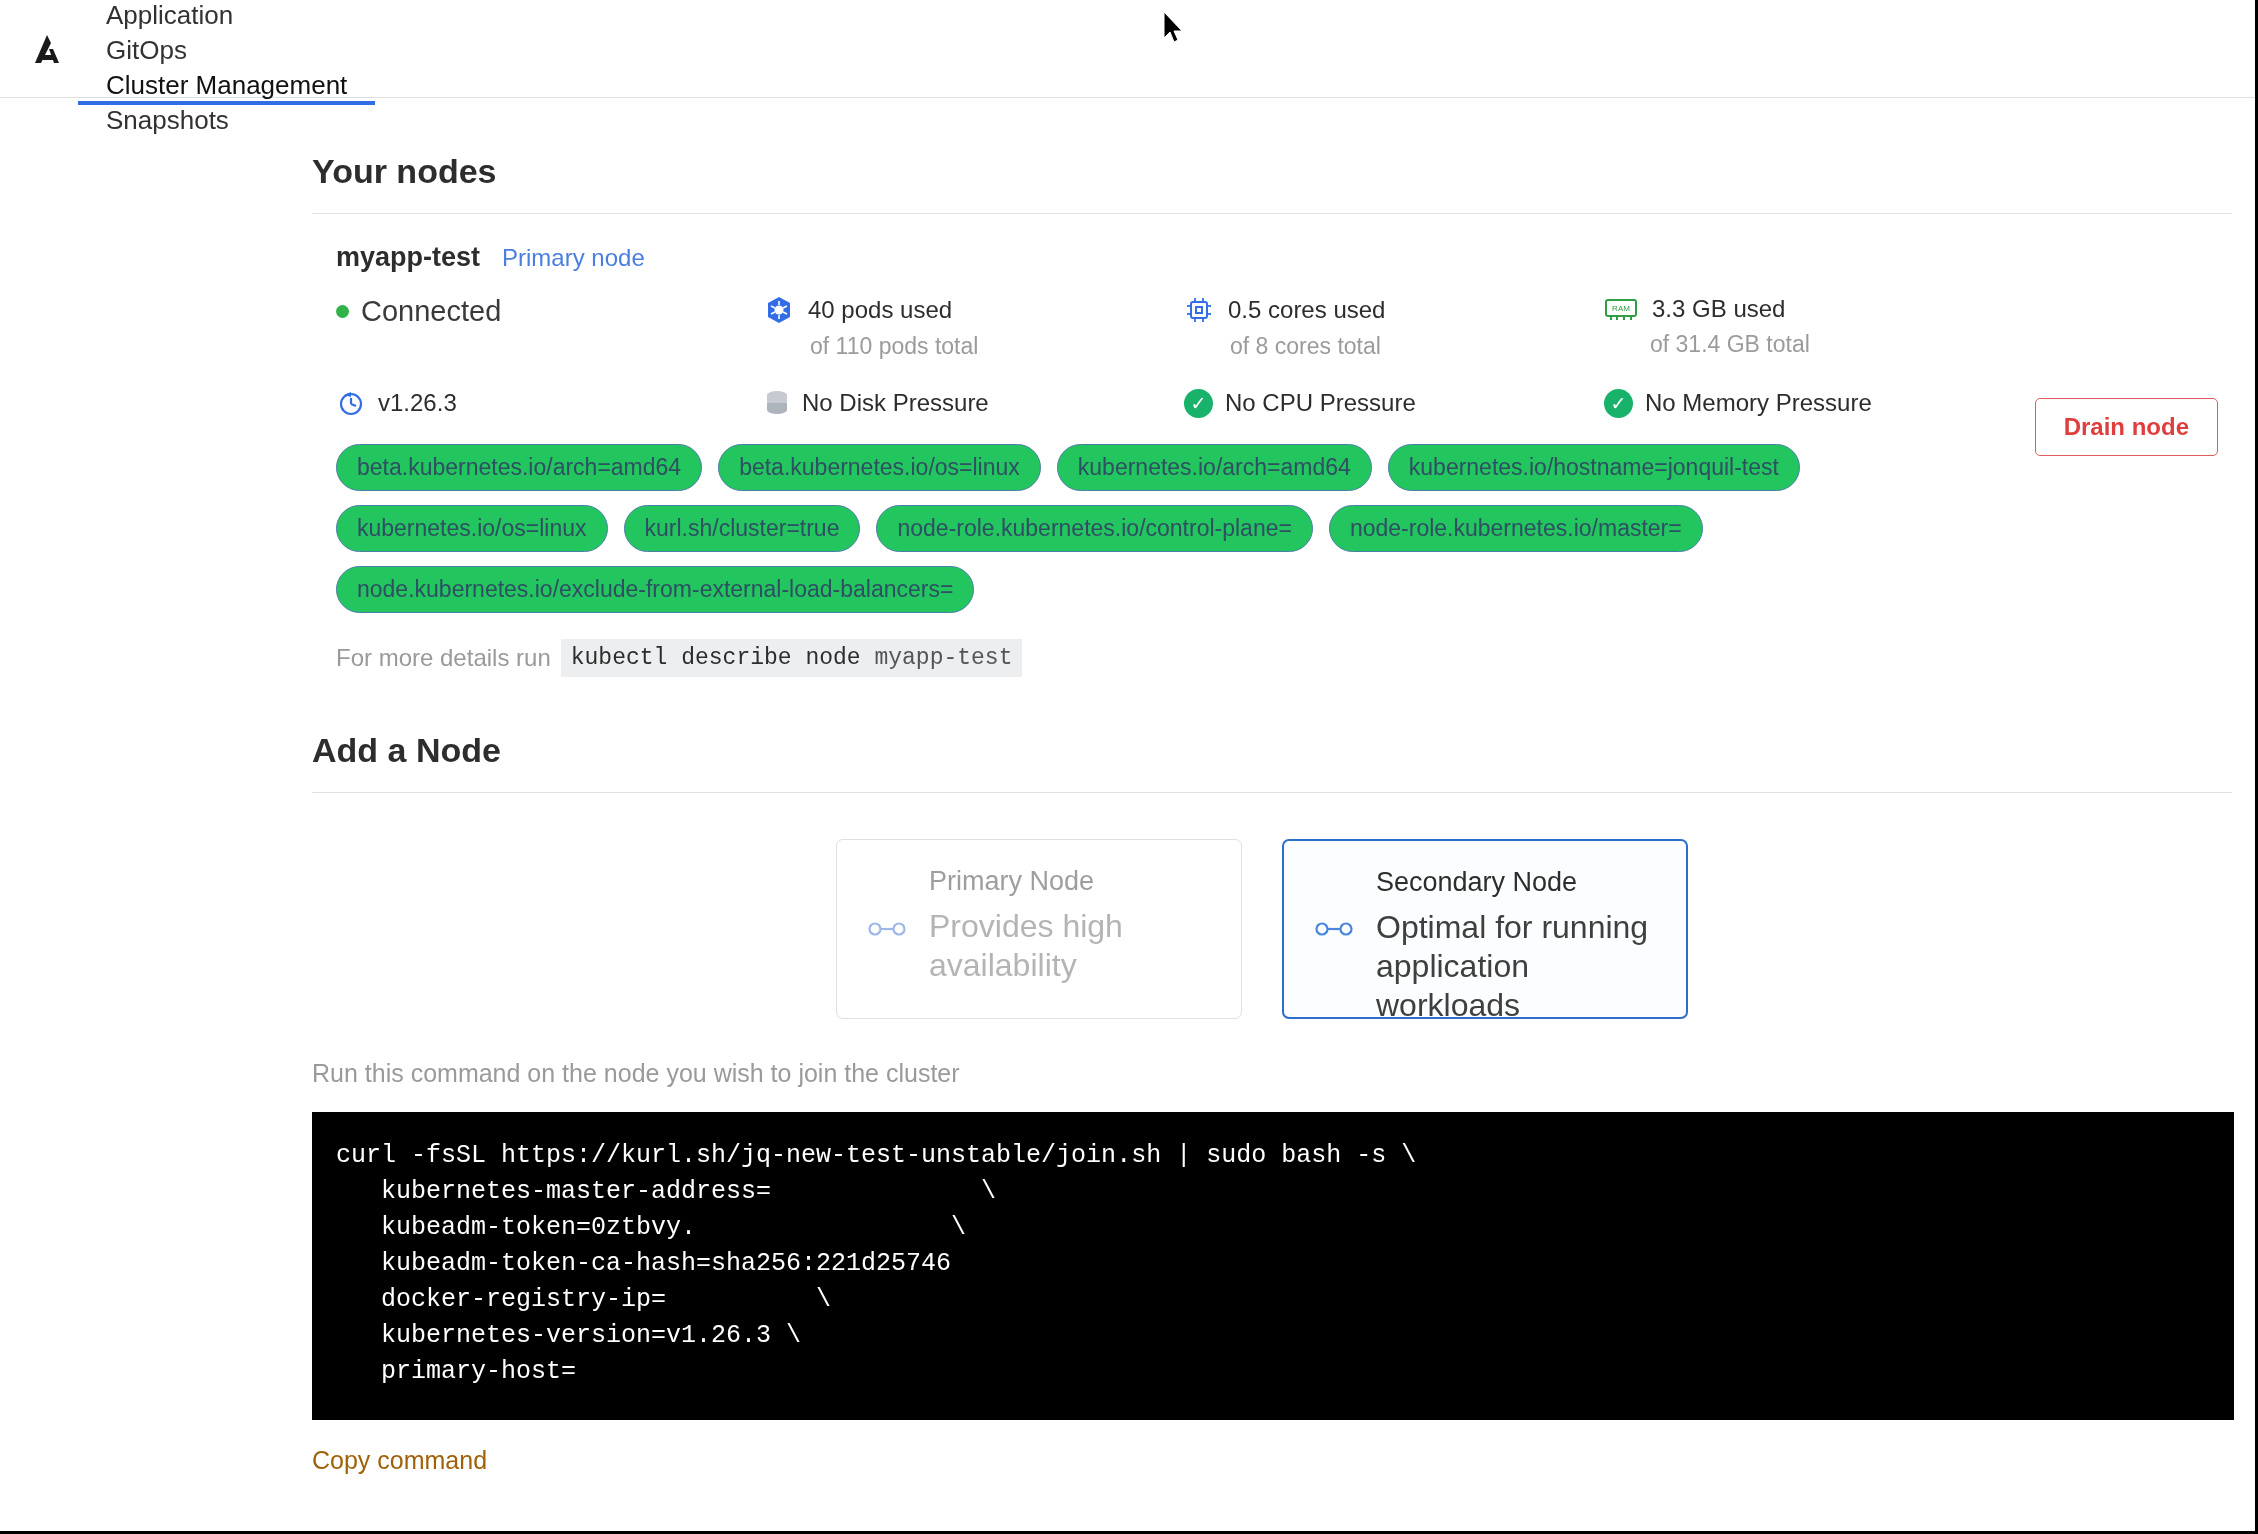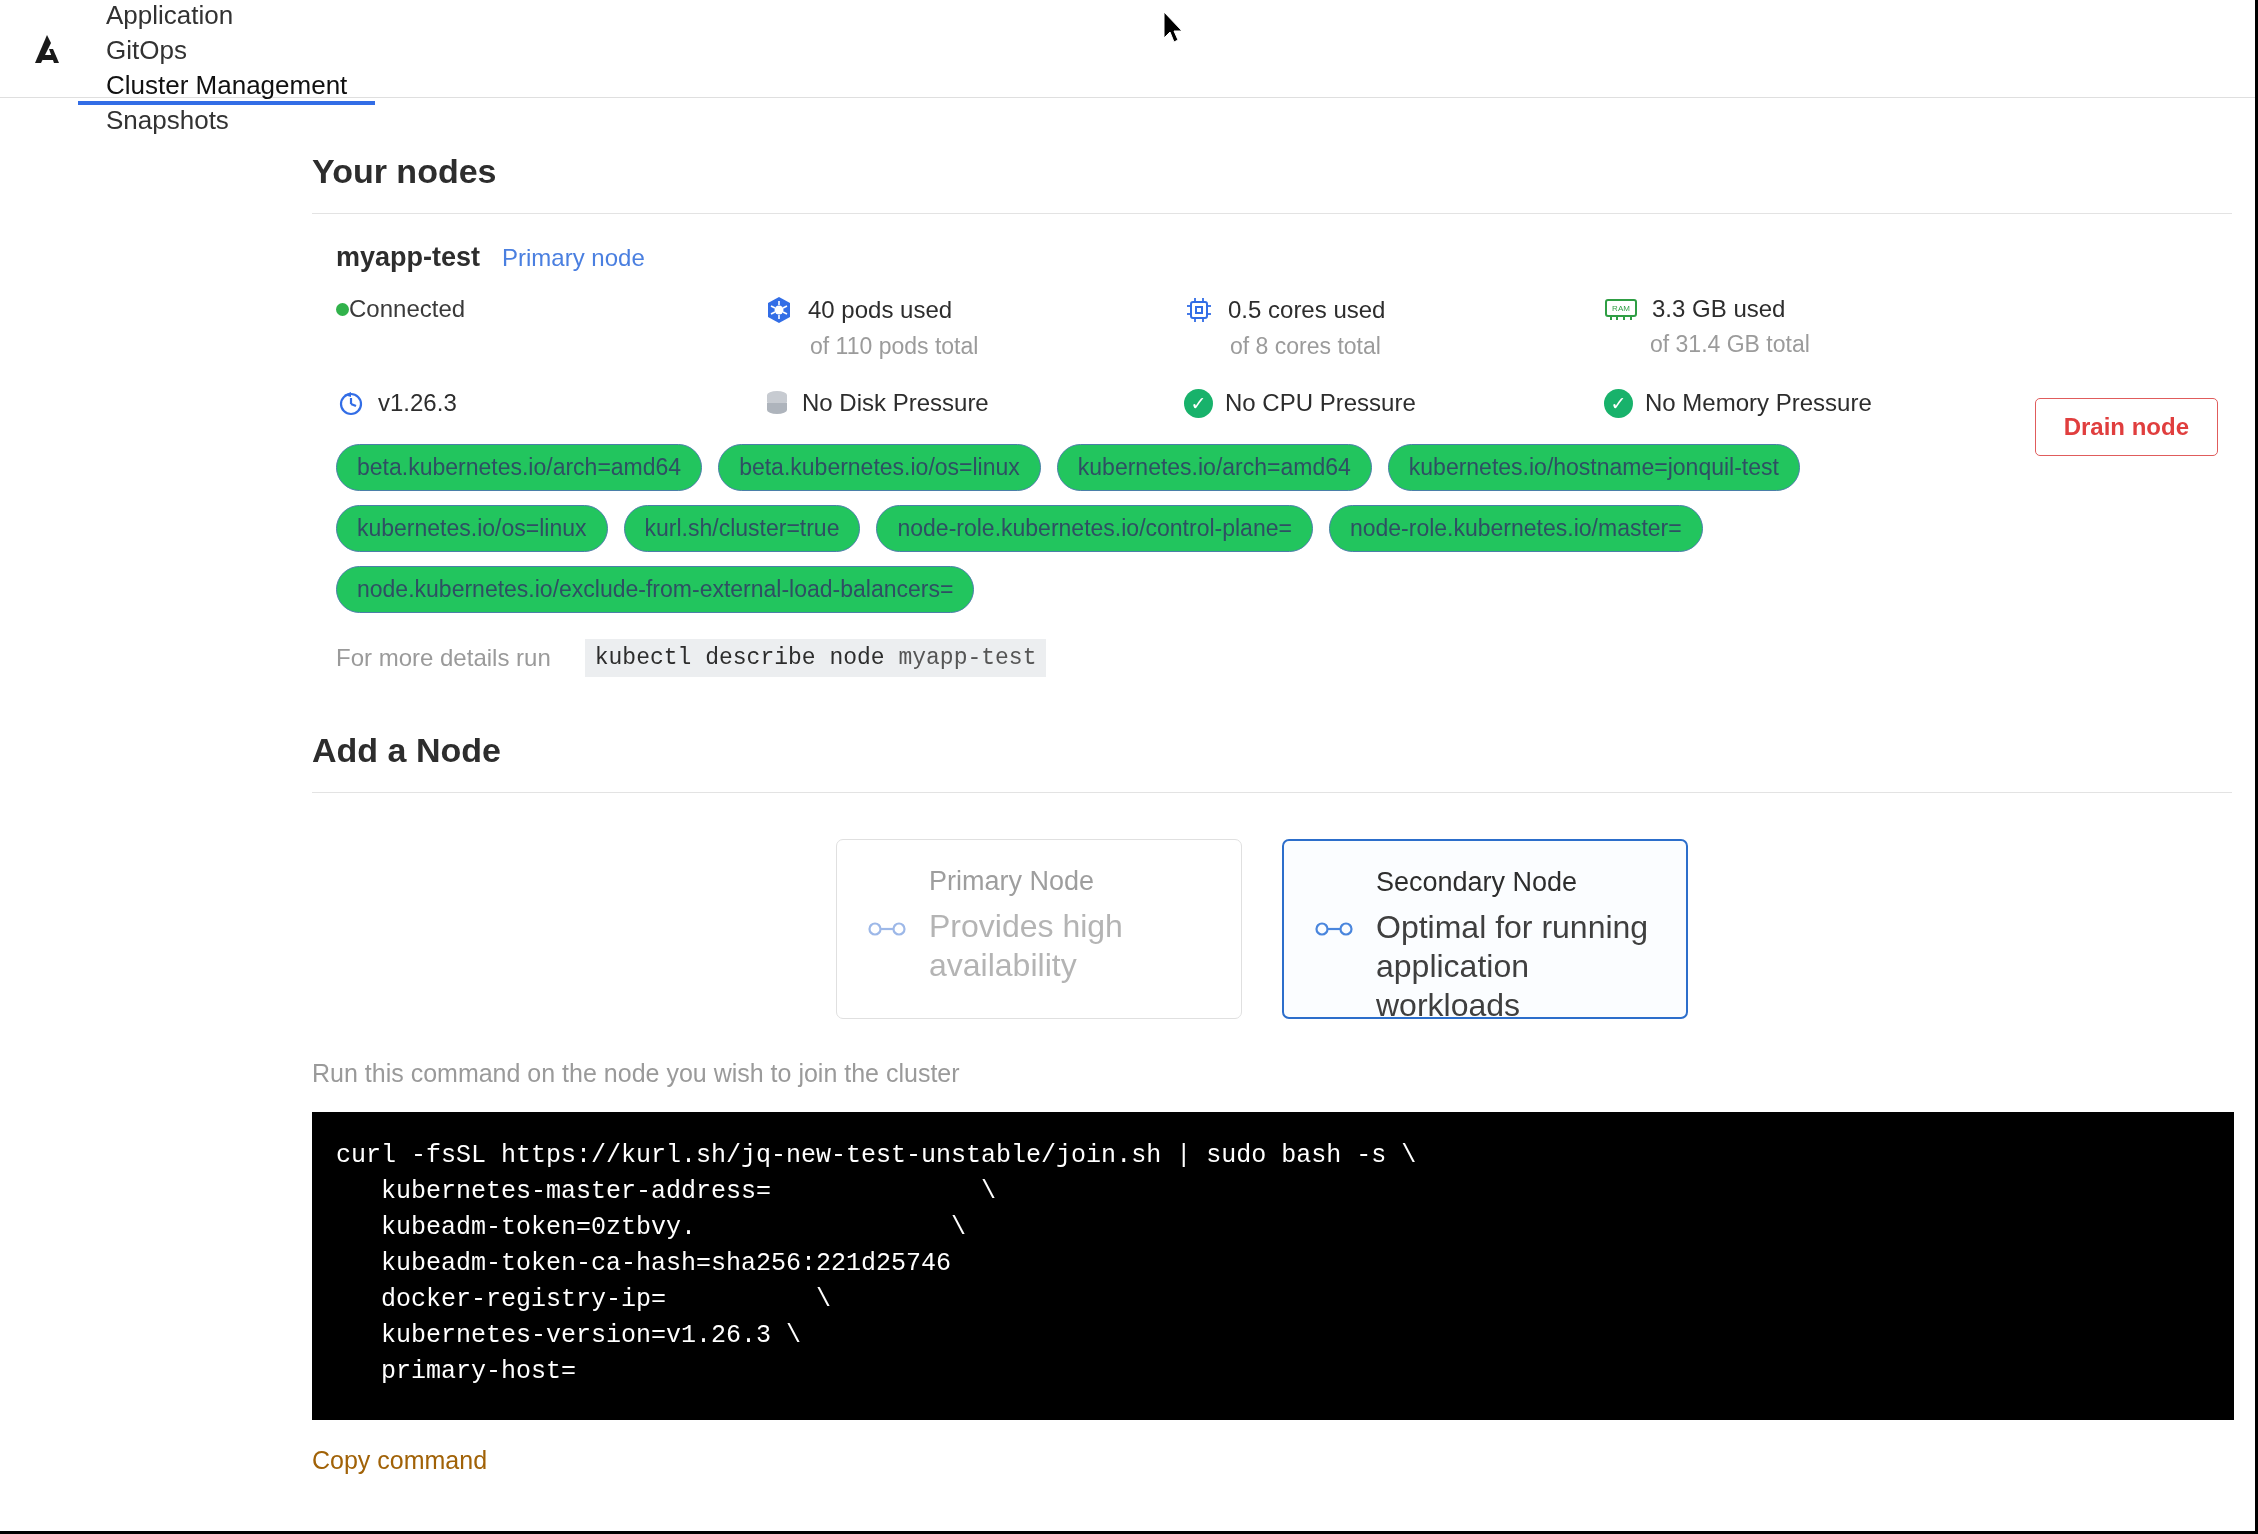--- a/index.html
+++ b/index.html
@@ -72,22 +72,22 @@
 
   
   .node-card { margin: 28px 0 0 336px; position: relative; width: 1900px; }
   .node-head { display: flex; align-items: baseline; gap: 22px; }
   .node-name { font-size: 27px; font-weight: bold; color: #2d2d2d; }
   .node-primary { font-size: 24px; color: #4a7fe0; }
 
   .stat-row { display: flex; margin-top: 22px; }
   .stat-col-status { width: 428px; }
   .connected {
-    display: flex; align-items: center; 
-    font-size: 24px; color: #3a3a3a;
+    display: flex; align-items: center; gap: 12px;
+    font-size: 29px; color: #3a3a3a;
   }
   .dot-green { width: 13px; height: 13px; border-radius: 50%; background: #31b24b; display:inline-block; }
   .stat { width: 420px; }
   .stat-main { display: flex; align-items: center; gap: 14px; font-size: 24px; color: #2d2d2d; }
   .stat-sub { font-size: 23px; color: #9b9b9b; margin-left: 46px; margin-top: 8px; }
 
   .cond-row { display: flex; margin-top: 28px; align-items: center; }
   .cond-col { width: 420px; display: flex; align-items: center; gap: 12px; font-size: 24px; color: #2d2d2d; }
   .cond-col.first { width: 428px; }
   .version { font-size: 24px; color: #2d2d2d; }
@@ -129,21 +129,20 @@
     font-size: 24px;
     color: #9a9a9a;
     display: flex; align-items: center; gap: 10px;
   }
   .code-chip {
     background: #eceef0;
     font-family: "Liberation Mono", monospace;
     font-size: 23px;
     color: #2d2d2d;
     padding: 6px 10px;
-    margin-left: 24px;
   }
   .code-chip .muted { color: #555; }
 
   
   .cards-wrap { display: flex; gap: 40px; margin: 46px 0 0 836px; }
   .node-type-card {
     width: 406px; height: 180px;
     border: 1px solid #e0e0e0;
     border-radius: 7px;
     padding: 26px 30px;

